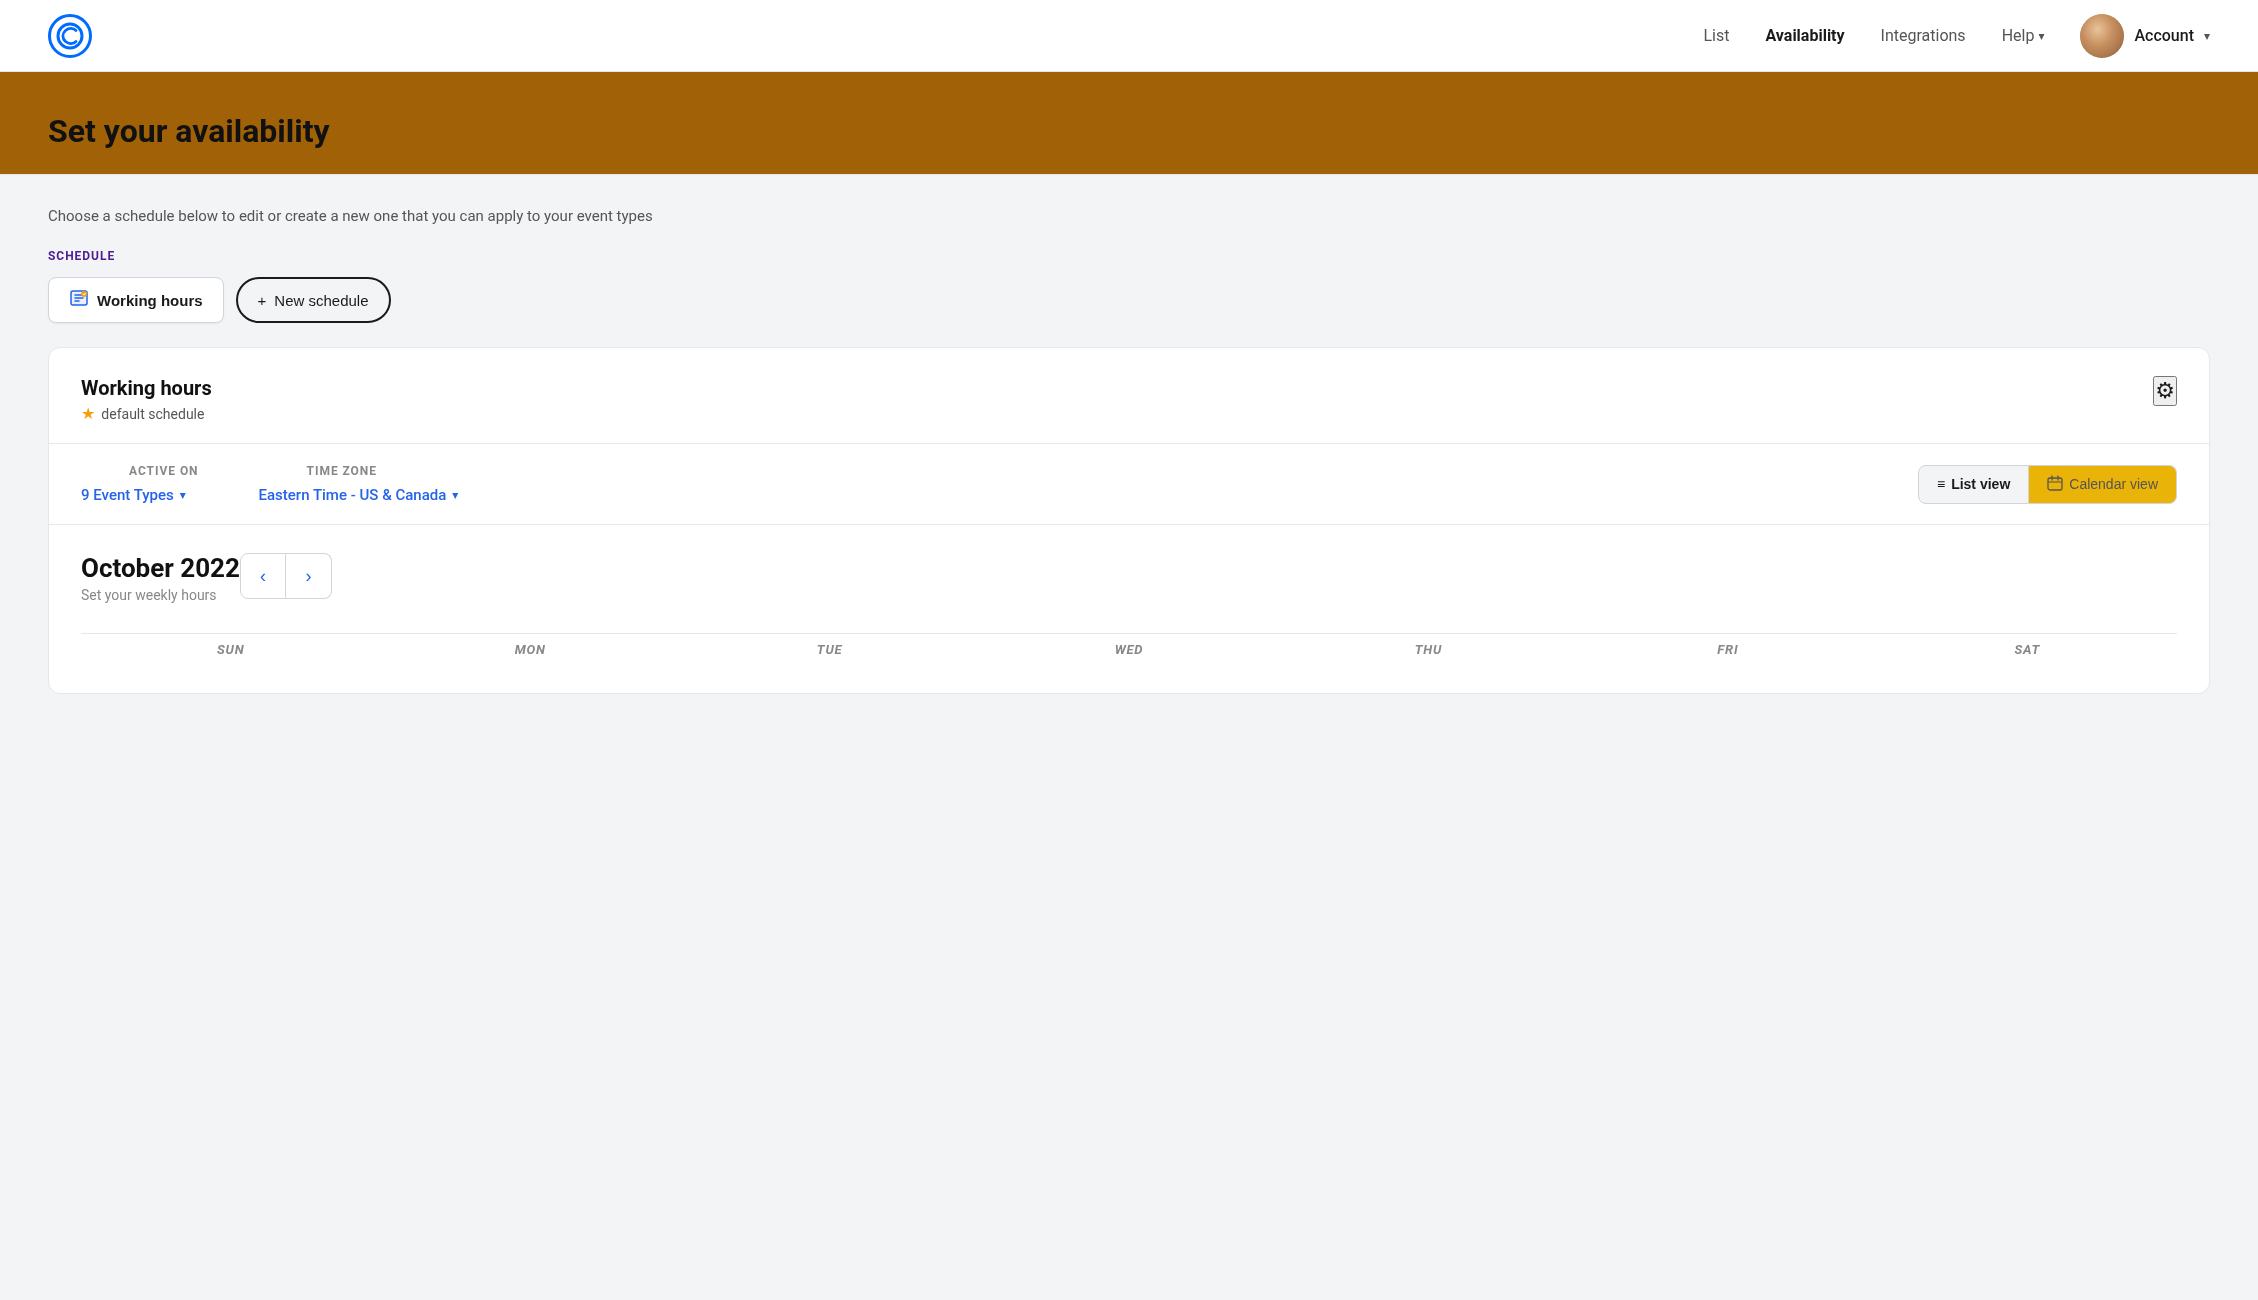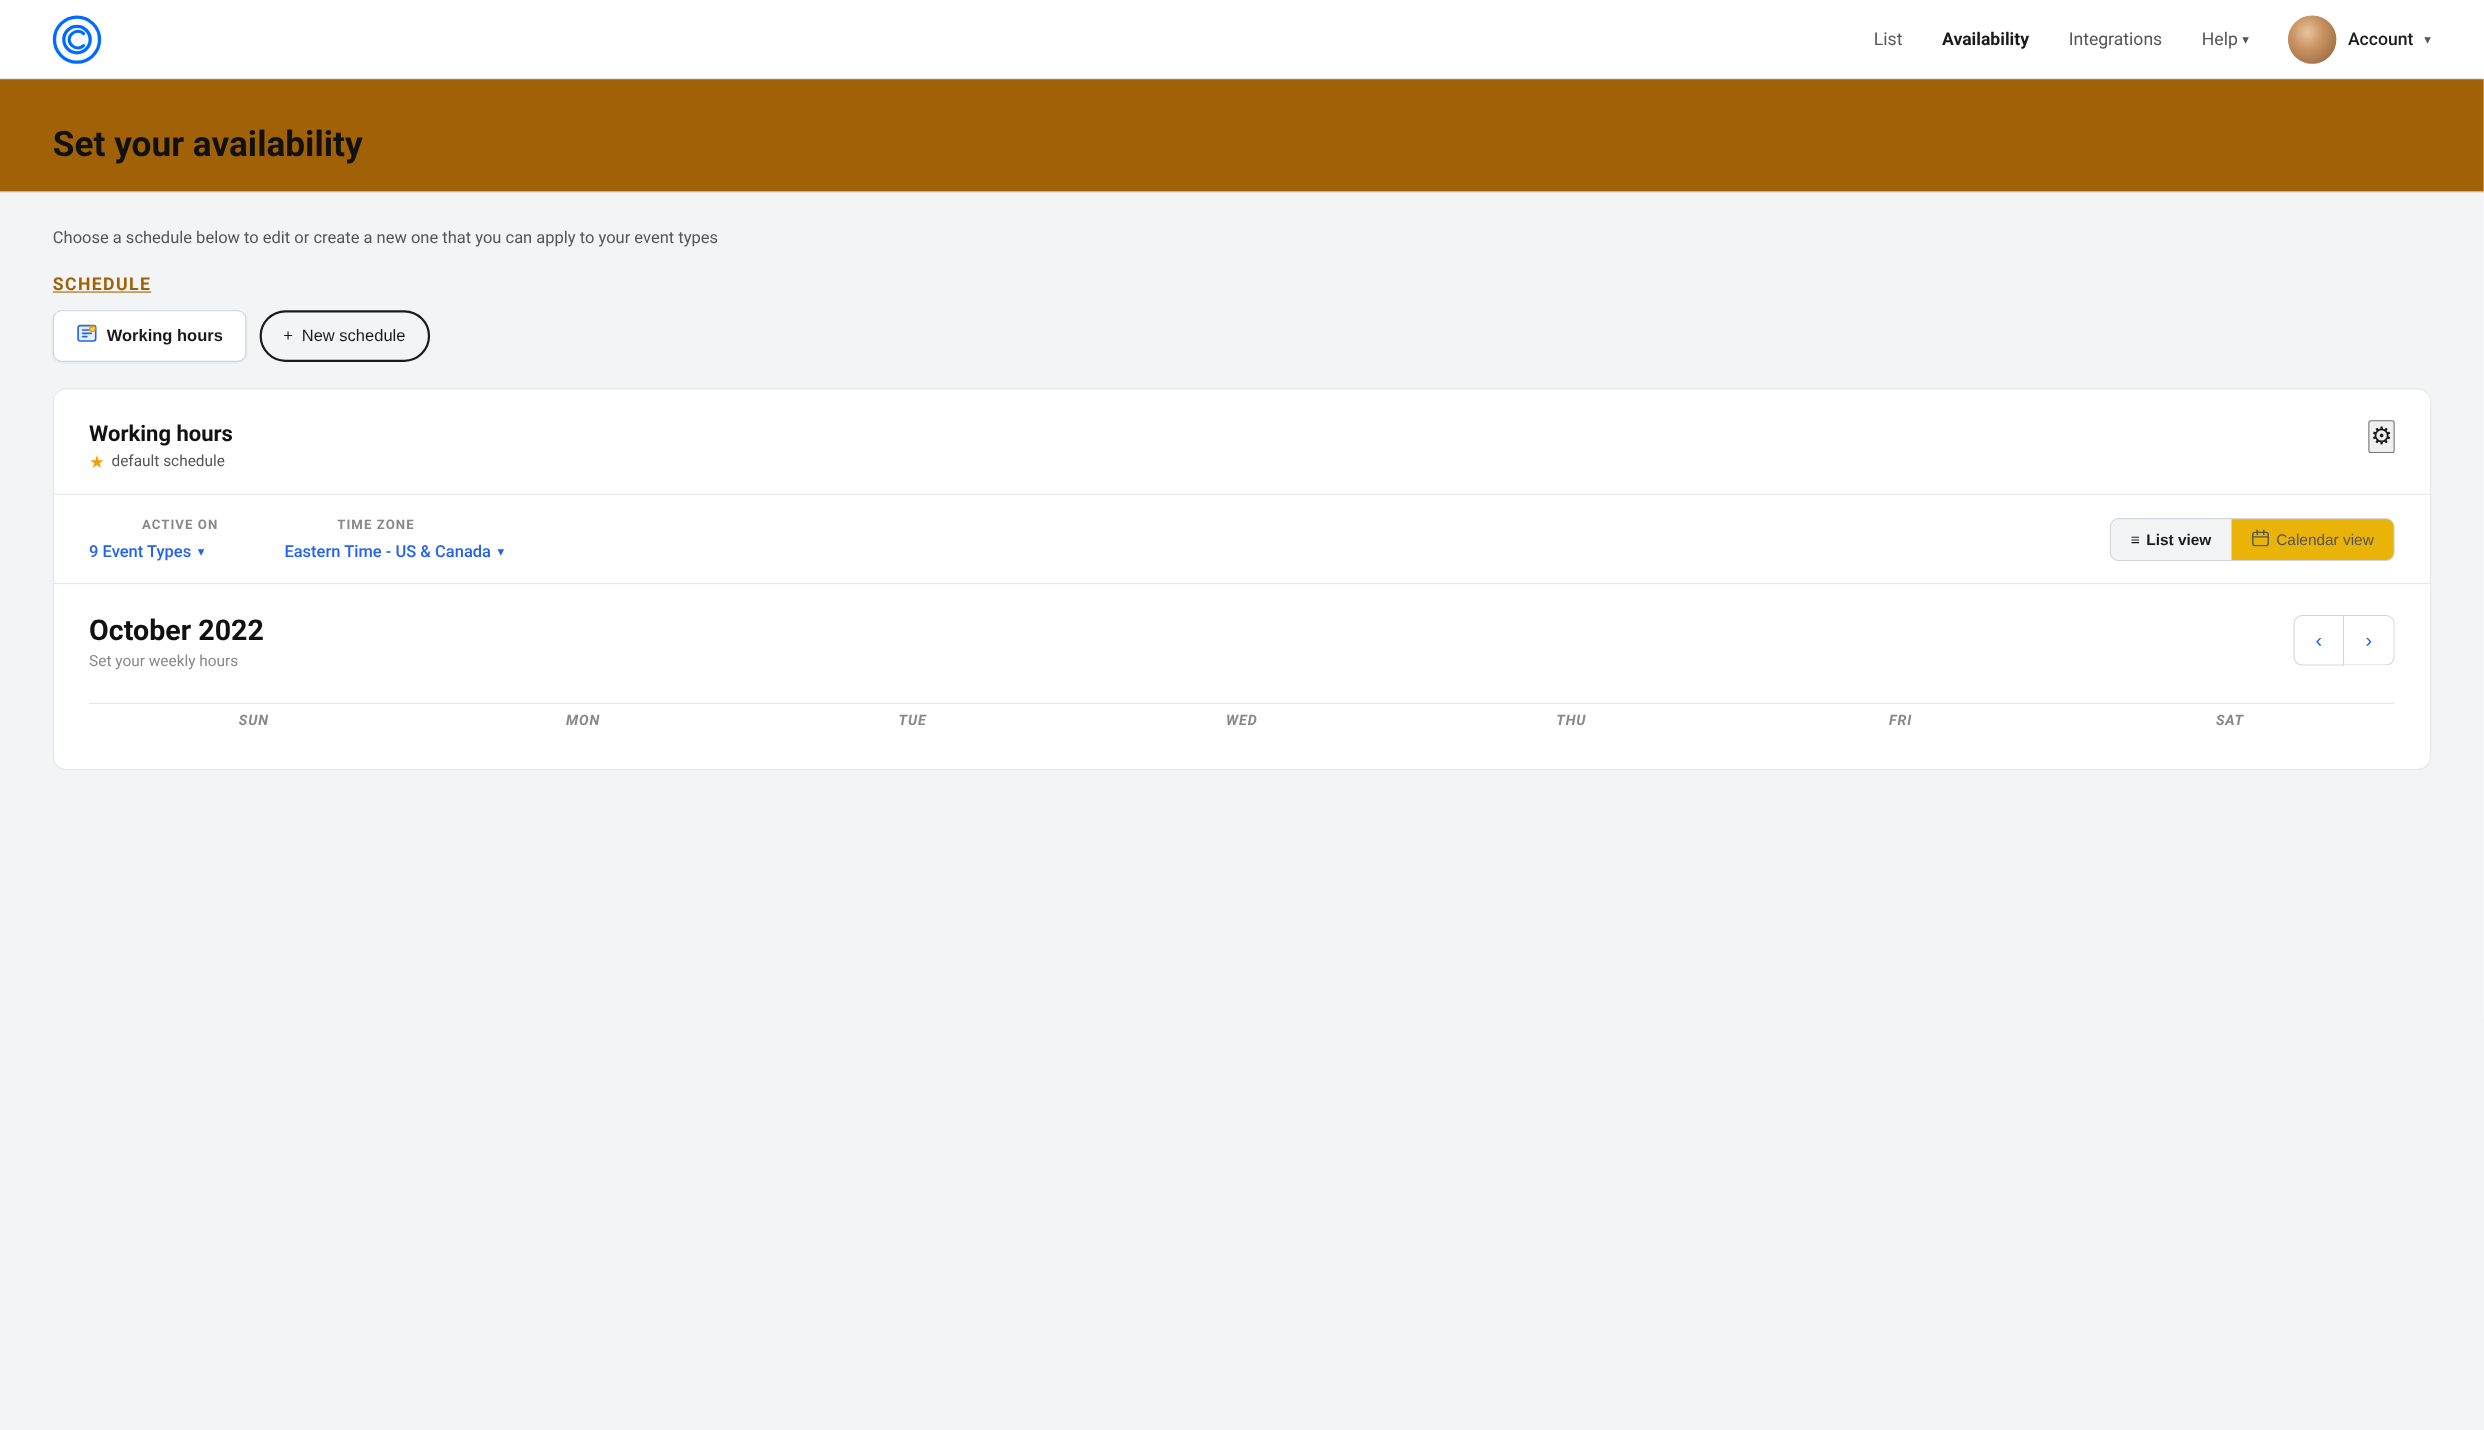--- a/index.html
+++ b/index.html
@@ -53,22 +53,22 @@
       background: #f3f4f6;
       min-height: calc(100vh - 140px);
       padding: 32px 48px;
     }
 
     .subtitle {
       font-size: 15px; color: #555; margin-bottom: 24px;
     }
 
     .schedule-label {
-      font-size: 16px; font-weight: 700; color: #a16207; letter-spacing: 0.08em;
-      text-transform: uppercase; margin-bottom: 14px; text-decoration: underline;
+      font-size: 12px; font-weight: 700; color: #4c1d95; letter-spacing: 0.08em;
+      text-transform: uppercase; margin-bottom: 14px;
     }
 
     
     .schedule-pills { display: flex; gap: 12px; margin-bottom: 24px; }
     .pill-active {
       display: flex; align-items: center; gap: 8px;
       padding: 10px 20px; background: #fff;
       border: 1px solid #d1d5db; border-radius: 8px;
       font-size: 15px; font-weight: 600; color: #1a1a1a; cursor: pointer;
       box-shadow: 0 1px 2px rgba(0,0,0,0.05);
@@ -117,23 +117,22 @@
       padding: 9px 18px; font-size: 14px; font-weight: 500; cursor: pointer;
       border: 1px solid #d1d5db; background: #eab308; color: #555;
     }
     .view-btn.active { background: #f3f4f6; color: #1a1a1a; font-weight: 600; }
     .view-btn:first-child { border-radius: 8px 0 0 8px; }
     .view-btn:last-child { border-radius: 0 8px 8px 0; border-left: none; }
 
     
     .calendar-section { padding: 28px 32px; }
     .calendar-header {
-      display: flex; align-items: flex-start; justify-content: space-between;
+      display: flex; align-items: flex-start; 
       margin-bottom: 6px;
-      gap: 31px;
     }
     .calendar-month { font-size: 26px; font-weight: 700; color: #111; }
     .calendar-subtitle { font-size: 14px; color: #888; margin-top: 4px; margin-bottom: 24px; }
     .calendar-nav { display: flex; gap: 0; }
     .nav-btn {
       width: 46px; height: 46px; display: flex; align-items: center; justify-content: center;
       border: 1px solid #d1d5db; background: #fff; cursor: pointer; font-size: 18px; color: #2563eb;
     }
     .nav-btn:first-child { border-radius: 8px 0 0 8px; }
     .nav-btn:last-child { border-radius: 0 8px 8px 0; border-left: none; }

